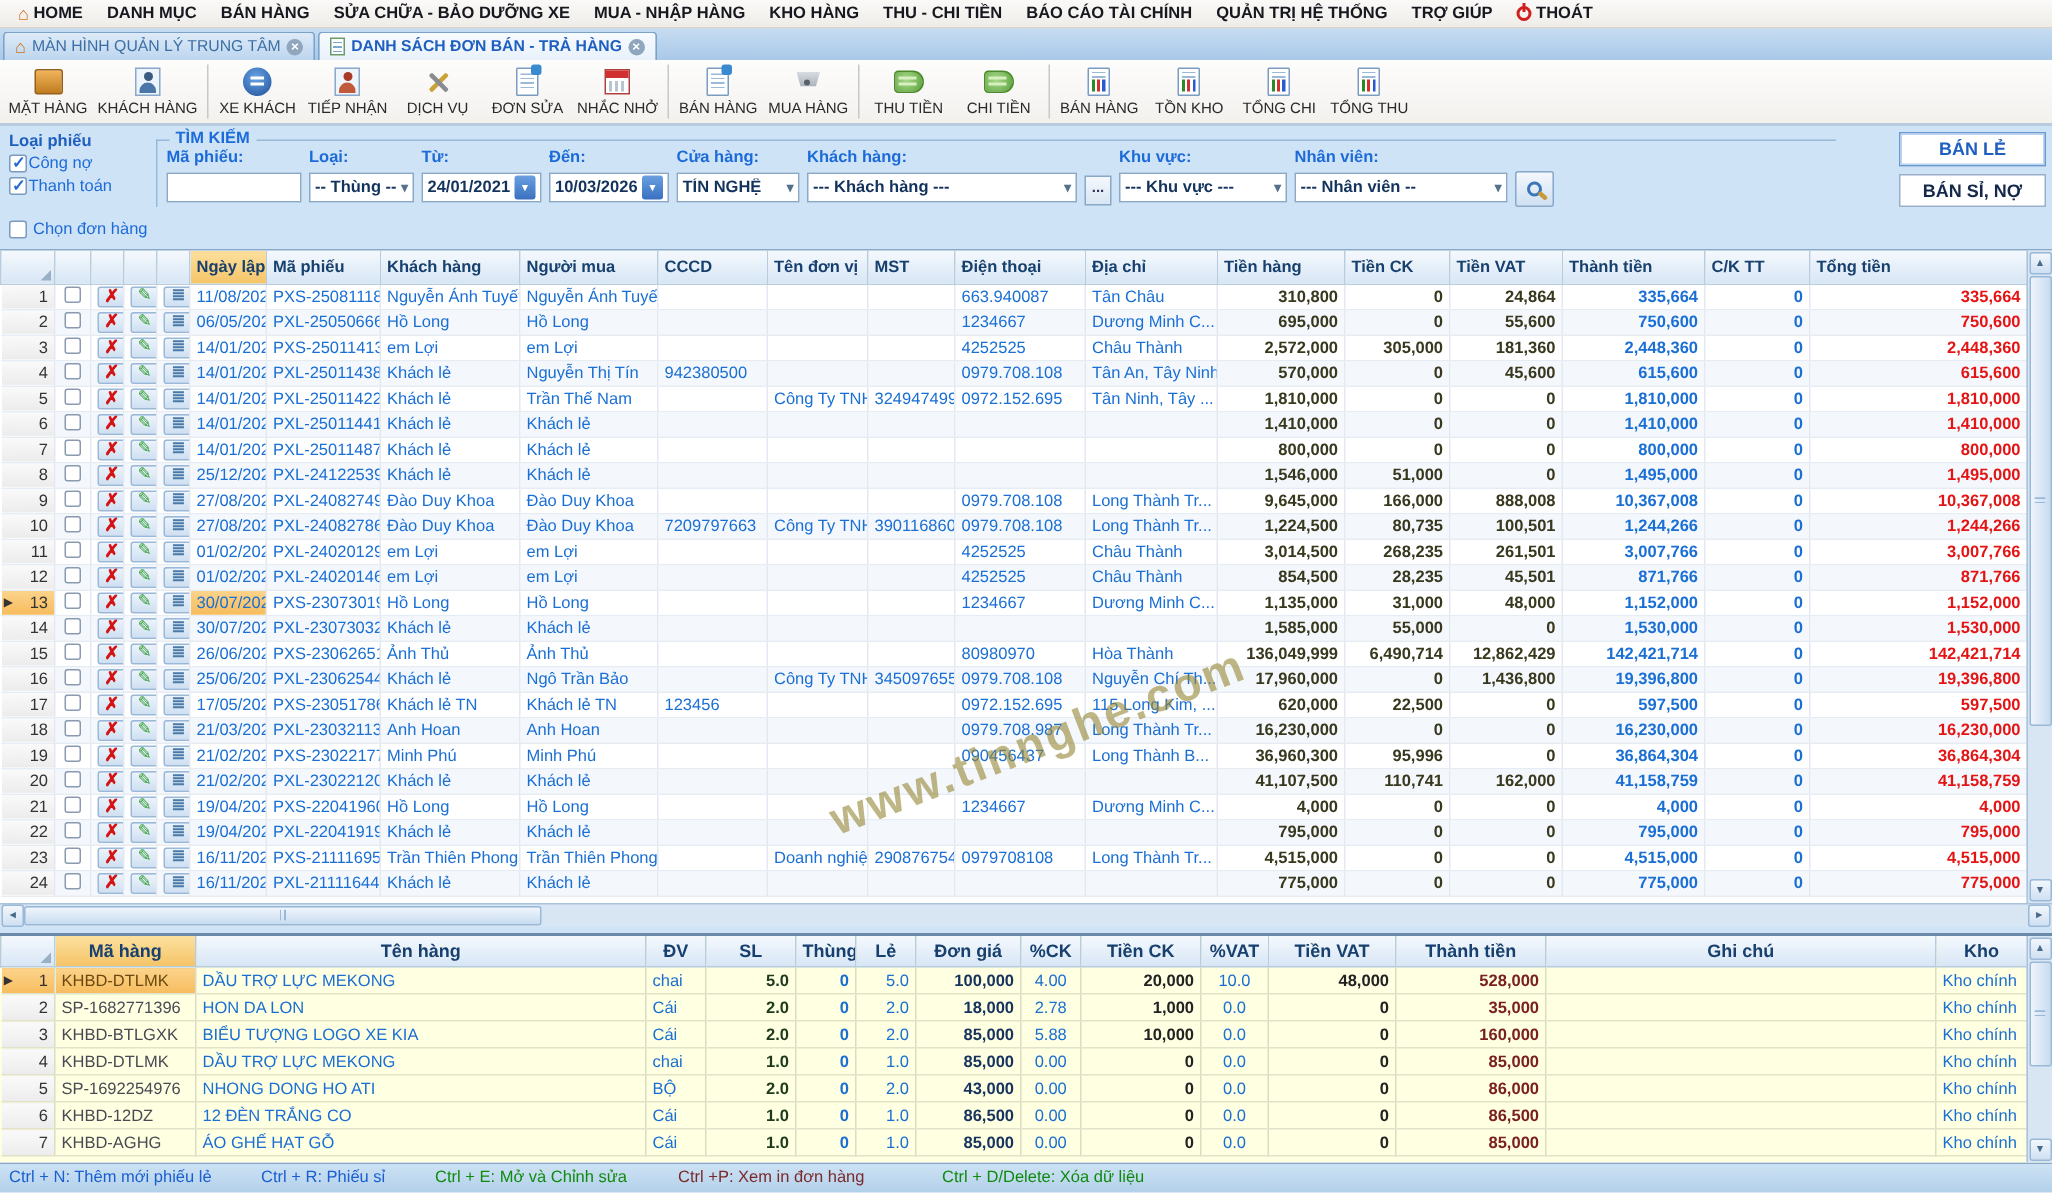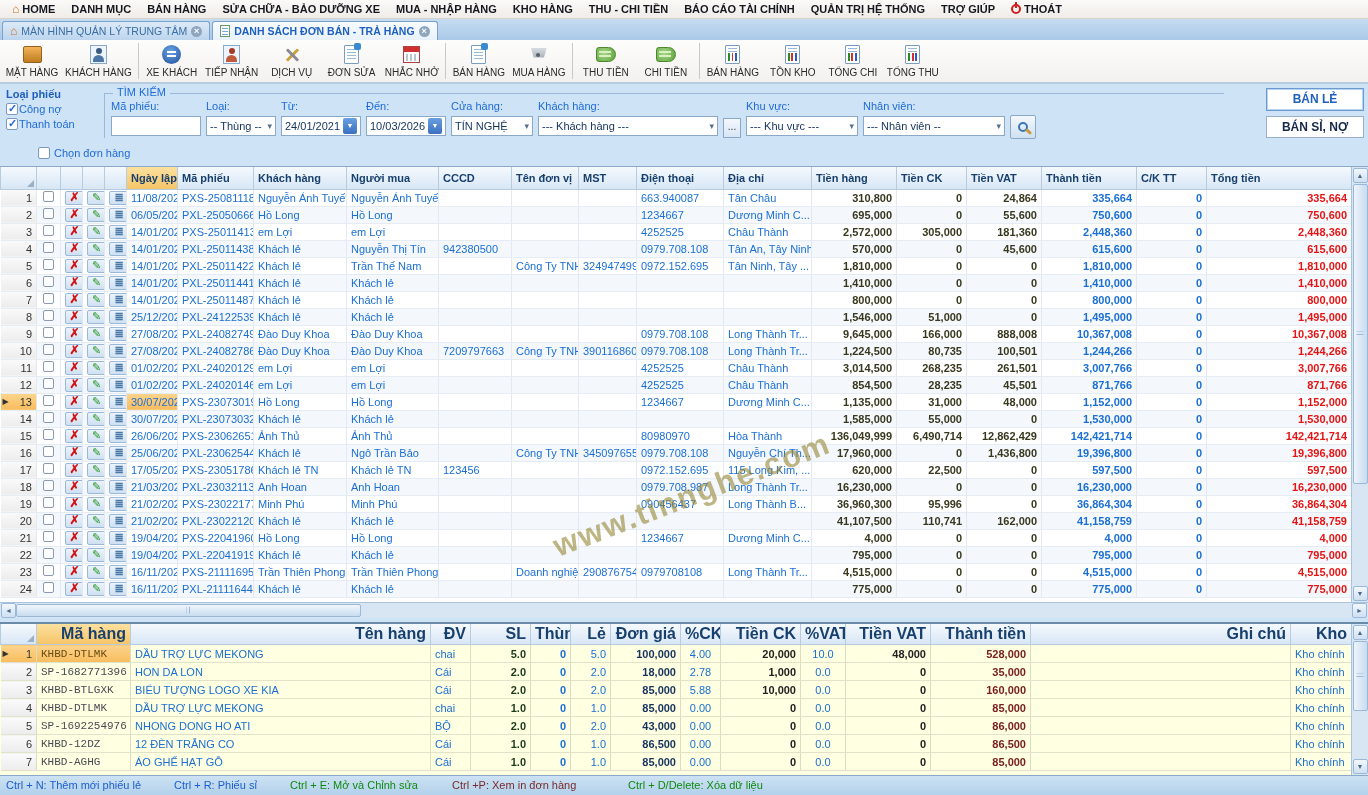--- a/index.html
+++ b/index.html
@@ -53,40 +53,40 @@
   .ic-chart::after { content:""; position:absolute; left:2px; bottom:2px; width:9px; height:8px;
     background:linear-gradient(90deg,#2a8a2a 0 2px, transparent 2px 3.5px, #d03030 3.5px 5.5px, transparent 5.5px 7px, #2a5ad0 7px 9px); }
 
   
   .filterbar { height:56px; background:#cfe3f7; display:flex; padding:2px 4px 2px 6px; flex:0 0 56px; }
   .loai-phieu { width:98px; padding-top:2px; }
   .lp-title { color:#1e5fbf; font-weight:700; margin-bottom:3px; }
   .lp-check { display:flex; align-items:center; gap:1px; color:#1d6bd8; margin-bottom:3px; cursor:default; }
   .cb { width:12px; height:12px; background:#fff; border:1px solid #7a9ac0; border-radius:2px; position:relative; display:inline-block; flex:0 0 12px; }
   .cb.on::after { content:"✓"; position:absolute; left:1px; top:-2px; font-size:11px; font-weight:700; color:#2a6ad0; }
-  .timkiem { flex:1; border-top:1px solid #9ab8d8; border-left:1px solid #9ab8d8; margin-top:7px; position:relative; padding:6px 0 0 6px; display:flex; align-items:center; }
+  .timkiem { flex:1; border-top:1px solid #9ab8d8; border-left:1px solid #9ab8d8; margin-top:7px; position:relative; padding:6px 0 0 6px; display:flex; align-items:flex-end;font-weight:bold; }
   .tk-legend { position:absolute; top:-8px; left:8px; color:#1d6bd8; background:#cfe3f7; padding:0 4px; font-size:11px; }
   .field { display:flex; flex-direction:column; margin-right:5px; }
   .field > label { color:#1d6bd8; margin-bottom:4px; white-space:nowrap; }
   .control { height:20px; background:#fff; border:1px solid #8aa8c8; display:flex; align-items:center; padding:0 3px; color:#13335c; white-space:nowrap; overflow:hidden; }
   .control .val { flex:1; overflow:hidden; }
   .control .arr { color:#55708c; font-size:9px; margin-left:3px; }
   .control.datec .darr { width:14px; height:16px; background:linear-gradient(#6aa0e0,#3a70c0); color:#fff; font-size:7px; display:flex; align-items:center; justify-content:center; border-radius:2px; margin-left:3px; }
   .more-btn { width:18px; height:20px; background:linear-gradient(#f4f8fc,#d8e6f4); border:1px solid #8aa8c8; color:#335; margin:18px 5px 0 0; font-size:10px; line-height:16px; text-align:center; }
   .search-btn { width:26px; height:24px; background:linear-gradient(#f4f8fc,#cfe0f2); border:1px solid #8aa8c8; border-radius:2px; margin-top:15px; display:flex; align-items:center; justify-content:center; }
   .mag { width:10px; height:10px; border:2px solid #3a76b8; border-radius:50%; position:relative; display:block; }
   .mag::after { content:""; position:absolute; width:7px; height:3px; background:#c89a3a; right:-6px; bottom:-3px; transform:rotate(40deg); border-radius:2px; }
   .sale-col { display:flex; flex-direction:column; gap:5px; margin-left:10px; padding-top:2px; }
   .btn-sale { width:98px; height:23px; background:#fff; border:1px solid #9ab0c8; font-weight:700; font-size:12px; font-family:inherit; cursor:default;margin-left:32px; }
   .btn-sale.first { color:#1e5fbf; border:1px solid #6a9ad0; box-shadow:0 0 0 1px #b8d4f0 inset; }
   .btn-sale.second { color:#15284a; }
 
   
   .actionbar { height:26px; background:#cfe3f7; display:flex; align-items:center; padding:0 6px; gap:9px; flex:0 0 26px; }
-  .sel-orders { display:flex; align-items:flex-start; gap:4px; color:#1d6bd8;margin-left:32px; }
+  .sel-orders { display:flex; align-items:flex-start; gap:4px; color:#1d6bd8; }
   .abtn { height:19px; padding:0 10px; font-weight:700; font-size:11px; background:#fdfbf6; border-radius:2px; font-family:inherit; cursor:default; white-space:nowrap; }
   .legend { margin-left:auto; display:flex; gap:14px; font-size:10.5px; white-space:nowrap; padding-right:4px; }
 
   
   .orders { position:relative; flex:1 1 auto; background:#fff; overflow:hidden; border-top:1px solid #8aa8c8; }
   table { border-collapse:collapse; table-layout:fixed; }
   .orders table { width:1351px; }
   .orders thead th { height:22px; background:linear-gradient(#f5f9fd,#d7e6f5); border:1px solid #b8cce0; border-top:none; font-size:11px; color:#17406e; text-align:left; padding:0 4px; font-weight:700; white-space:nowrap; overflow:hidden; position:relative; }
   .orders thead th.h-date { background:linear-gradient(#fce09f,#f5c468); }
   .orders thead th.h-num::after { content:""; position:absolute; right:2px; bottom:2px; border-left:7px solid transparent; border-bottom:7px solid #9ab0c4; }
@@ -117,29 +117,29 @@
   .sb-thumb-v::after, .sb-thumb-h::after { content:""; position:absolute; left:50%; top:50%; transform:translate(-50%,-50%); width:7px; height:5px; background:repeating-linear-gradient(#9ab8d8 0 1px, transparent 1px 3px); }
   .sb-thumb-h::after { width:5px; height:7px; background:repeating-linear-gradient(90deg,#9ab8d8 0 1px, transparent 1px 3px); }
   .sb-fill { flex:1; }
   .hscroll { height:16px; background:#d8e6f4; border-top:1px solid #aac2da; display:flex; align-items:center; padding:0 1px; flex:0 0 16px; }
   .sb-thumb-h { height:13px; background:linear-gradient(#f0f6fc,#c8dcf0); border:1px solid #9ab8d8; border-radius:2px; position:relative; }
   .gapline { height:4px; background:#cfe3f7; flex:0 0 4px; }
 
   
   .items { position:relative; background:#ffffe1; border-top:2px solid #6a8aa8; flex:0 0 153px; overflow:hidden; }
   .items table { width:1351px; }
-  .items thead th { height:21px; background:linear-gradient(#f5f9fd,#d7e6f5); border:1px solid #b8cce0; border-top:none; font-size:16px; color:#17406e; text-align:right; padding:0 4px; font-weight:700; white-space:nowrap; overflow:hidden; position:relative; }
+  .items thead th { height:21px; background:linear-gradient(#f5f9fd,#d7e6f5); border:1px solid #b8cce0; border-top:none; font-size:12px; color:#17406e; text-align:center; padding:0 4px; font-weight:700; white-space:nowrap; overflow:hidden; position:relative; }
   .items thead th.h-code { background:linear-gradient(#fce09f,#f5c468); }
   .items thead th.h-num::after { content:""; position:absolute; right:2px; bottom:2px; border-left:7px solid transparent; border-bottom:7px solid #9ab0c4; }
   .items tbody td { height:18px; border-right:1px solid #dcdcc4; border-bottom:1px solid #e2e2ca; padding:0 4px; white-space:nowrap; overflow:hidden; background:#ffffe1; font-size:11px; }
   td.i-num { background:linear-gradient(#fafafa,#ececec) !important; border-right:1px solid #c4c4c4; border-bottom:1px solid #cccccc; text-align:right; color:#333; padding-right:5px; position:relative; }
   tr.isel td.i-num { background:linear-gradient(#fcd48c,#f7bc5e) !important; }
   tr.isel td.i-num .rarrow { position:absolute; left:2px; top:4px; font-size:8px; color:#333; }
   tr.isel td.i-code { background:linear-gradient(#fcd48c,#f7bc5e) !important; color:#6b4a10; }
-  td.i-code { color:#4a4a55;font-family:Liberation Mono, monospace; }
+  td.i-code { color:#4a4a55; }
   td.i-blue { color:#1a6fd4; }
   td.i-qty { text-align:right; font-weight:700; color:#1d3a1d; }
   td.i-box { text-align:right; color:#1a6fd4; font-weight:700; }
   td.i-single { text-align:right; color:#1a6fd4; padding-right:10px; }
   td.i-price { text-align:right; color:#16335e; font-weight:700; }
   td.i-pct { text-align:center; color:#1a6fd4; padding-right:10px; }
   td.i-bold { text-align:right; color:#222; font-weight:700; }
   td.i-total { text-align:right; color:#7a2020; font-weight:700; }
   td.i-note { }
 

